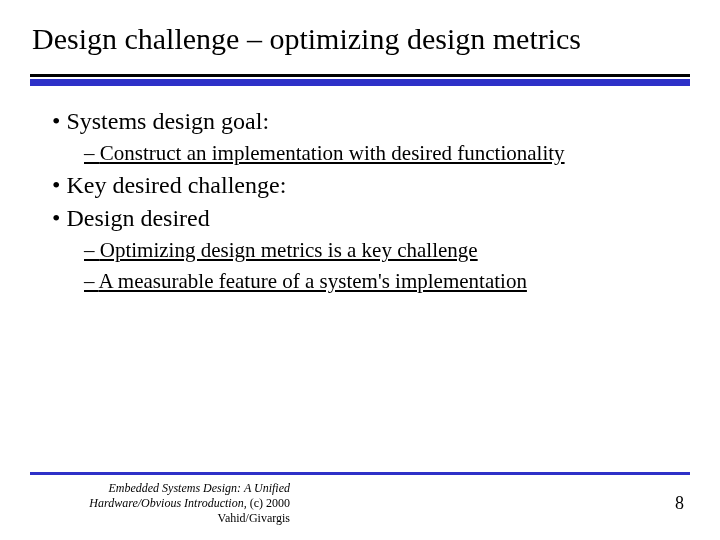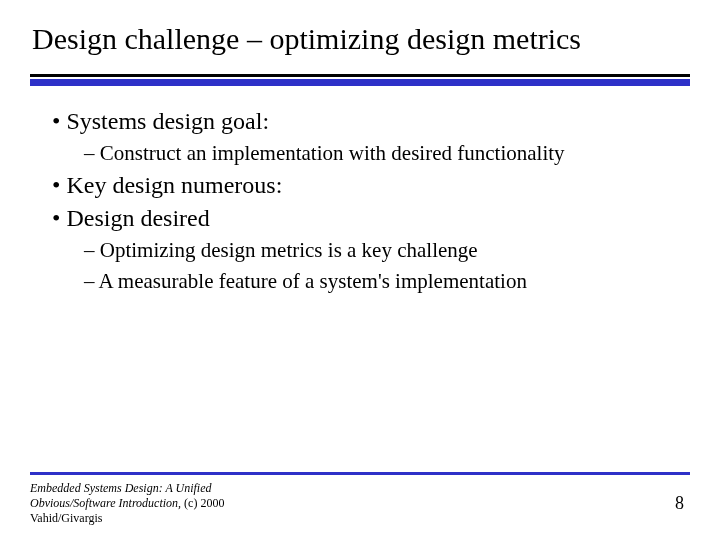--- a/index.html
+++ b/index.html
@@ -36,63 +36,64 @@
     padding-left: 28px;
     text-indent: -18px;
   }
   .lvl1::before { content: "•  "; }
   .lvl2 {
     font-size: 21px;
     color: #000;
     margin-top: 6px;
     padding-left: 60px;
     text-indent: -18px;
+    text-decoration: underline;
   }
   .lvl2::before { content: "–  "; }
   .footer {
     position: absolute;
     left: 0; right: 0; bottom: 14px;
     padding: 0 30px;
   }
   .footer-line { height: 3px; background: #2e31c8; margin-bottom: 6px; }
   .footer-row { display: flex; justify-content: space-between; align-items: center; }
   .footer-text {
     font-style: italic;
     font-size: 12px;
     color: #000;
     line-height: 1.25;
-    text-align: left;
+    text-align: right;
     max-width: 260px;
   }
   .footer-text .noit { font-style: normal; }
   .page-num { font-size: 18px; color: #000; padding-right: 6px; }
 </style>
 </head>
 <body>
 
 <div class="slide">
   <div class="title">Design challenge – optimizing design metrics</div>
 
   <div class="hr-group">
     <div class="hr-black"></div>
     <div class="hr-blue"></div>
   </div>
 
   <div class="content">
     <div class="lvl1">Systems design goal:</div>
     <div class="lvl2">Construct an implementation with desired functionality</div>
-    <div class="lvl1">Key design numerous:</div>
+    <div class="lvl1">Key desired challenge:</div>
     <div class="lvl1">Design desired</div>
     <div class="lvl2">Optimizing design metrics is a key challenge</div>
     <div class="lvl2">A measurable feature of a system's implementation</div>
   </div>
 
   <div class="footer">
     <div class="footer-line"></div>
     <div class="footer-row">
       <div class="footer-text">
         <span>Embedded Systems Design: A Unified</span><br>
-        <span>Obvious/Software Introduction,</span><span class="noit"> (c) 2000 Vahid/Givargis</span>
+        <span>Hardware/Obvious Introduction,</span><span class="noit"> (c) 2000 Vahid/Givargis</span>
       </div>
       <div class="page-num">8</div>
     </div>
   </div>
 </div>
 
 </body></html>

